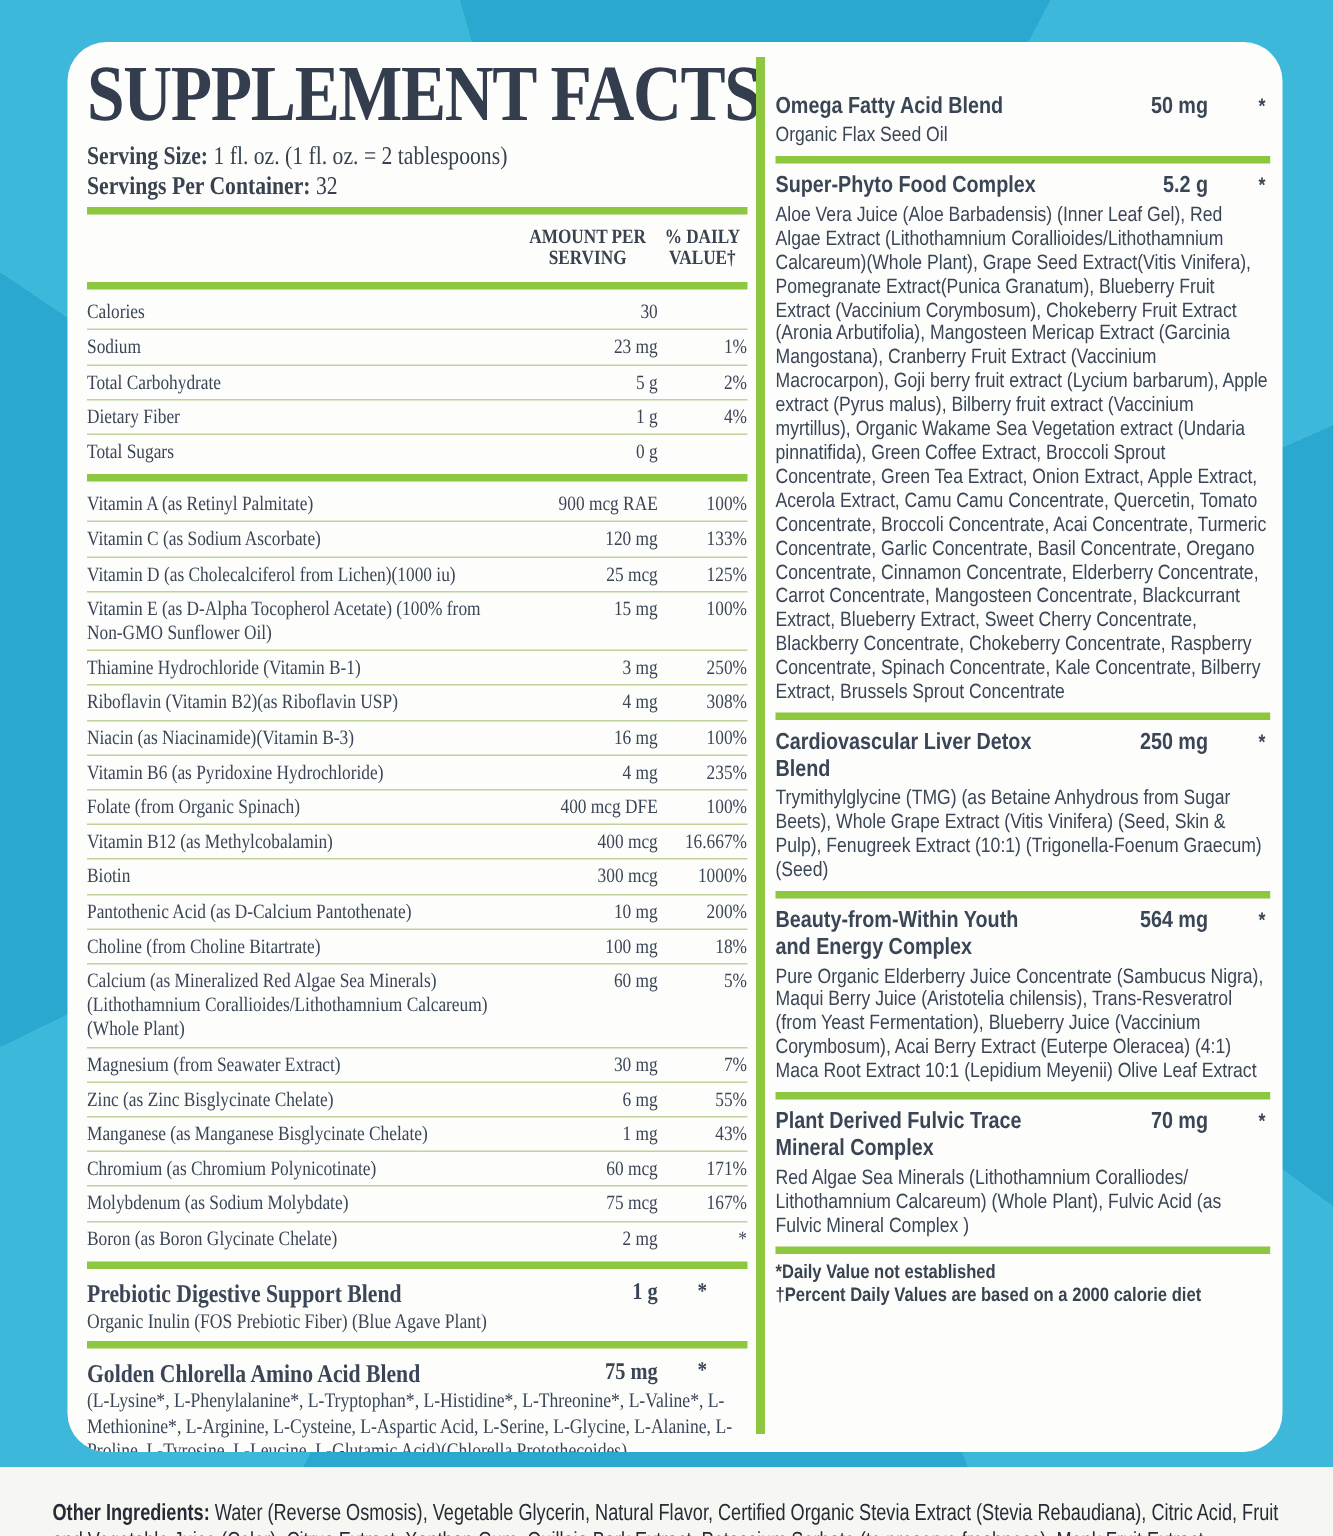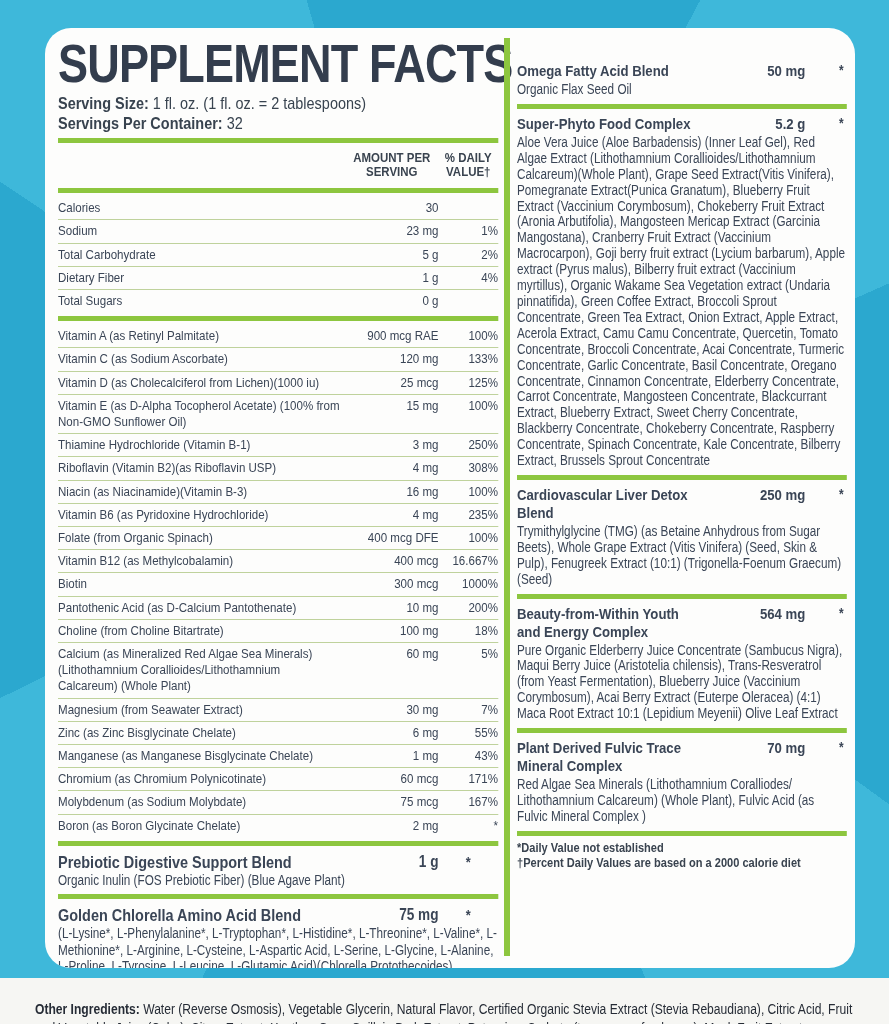--- a/index.html
+++ b/index.html
@@ -13,21 +13,21 @@
         #2ba8cf 150deg 198deg,#3eb8da 198deg 236deg,
         #2ba8cf 236deg 296deg,#3eb8da 296deg 336deg,
         #2ba8cf 336deg 360deg);
   }
   .panel{
     position:absolute;left:45px;top:28px;width:810px;height:940px;
     background:#fdfdfc;border-radius:26px;overflow:hidden;
     color:#3a4556;
   }
   .cond{width:117.65%;transform:scaleX(0.85);transform-origin:left top;}
-  .col-left{position:absolute;left:13px;top:8px;width:440px;}
+  .col-left{position:absolute;left:13px;top:8px;width:440px;font-family:Liberation Serif, serif;}
   .col-right{position:absolute;left:472px;top:12px;width:330px;margin-top:20px;}
   .vline{position:absolute;left:459px;top:10px;bottom:12px;width:6px;background:#8dc63f;}
 
   h1{margin:0 0 3px 0;font-size:53px;line-height:1.04;letter-spacing:-1px;
      font-weight:bold;color:#333d4d;white-space:nowrap;}
   .serving p{margin:0;font-size:17px;line-height:20px;color:#38434f;}
   .serving b{font-weight:bold;}
 
   .bar{height:5px;background:#8dc63f;margin:4px 0;}
   .thead{display:flex;align-items:flex-end;font-weight:bold;font-size:13.5px;

